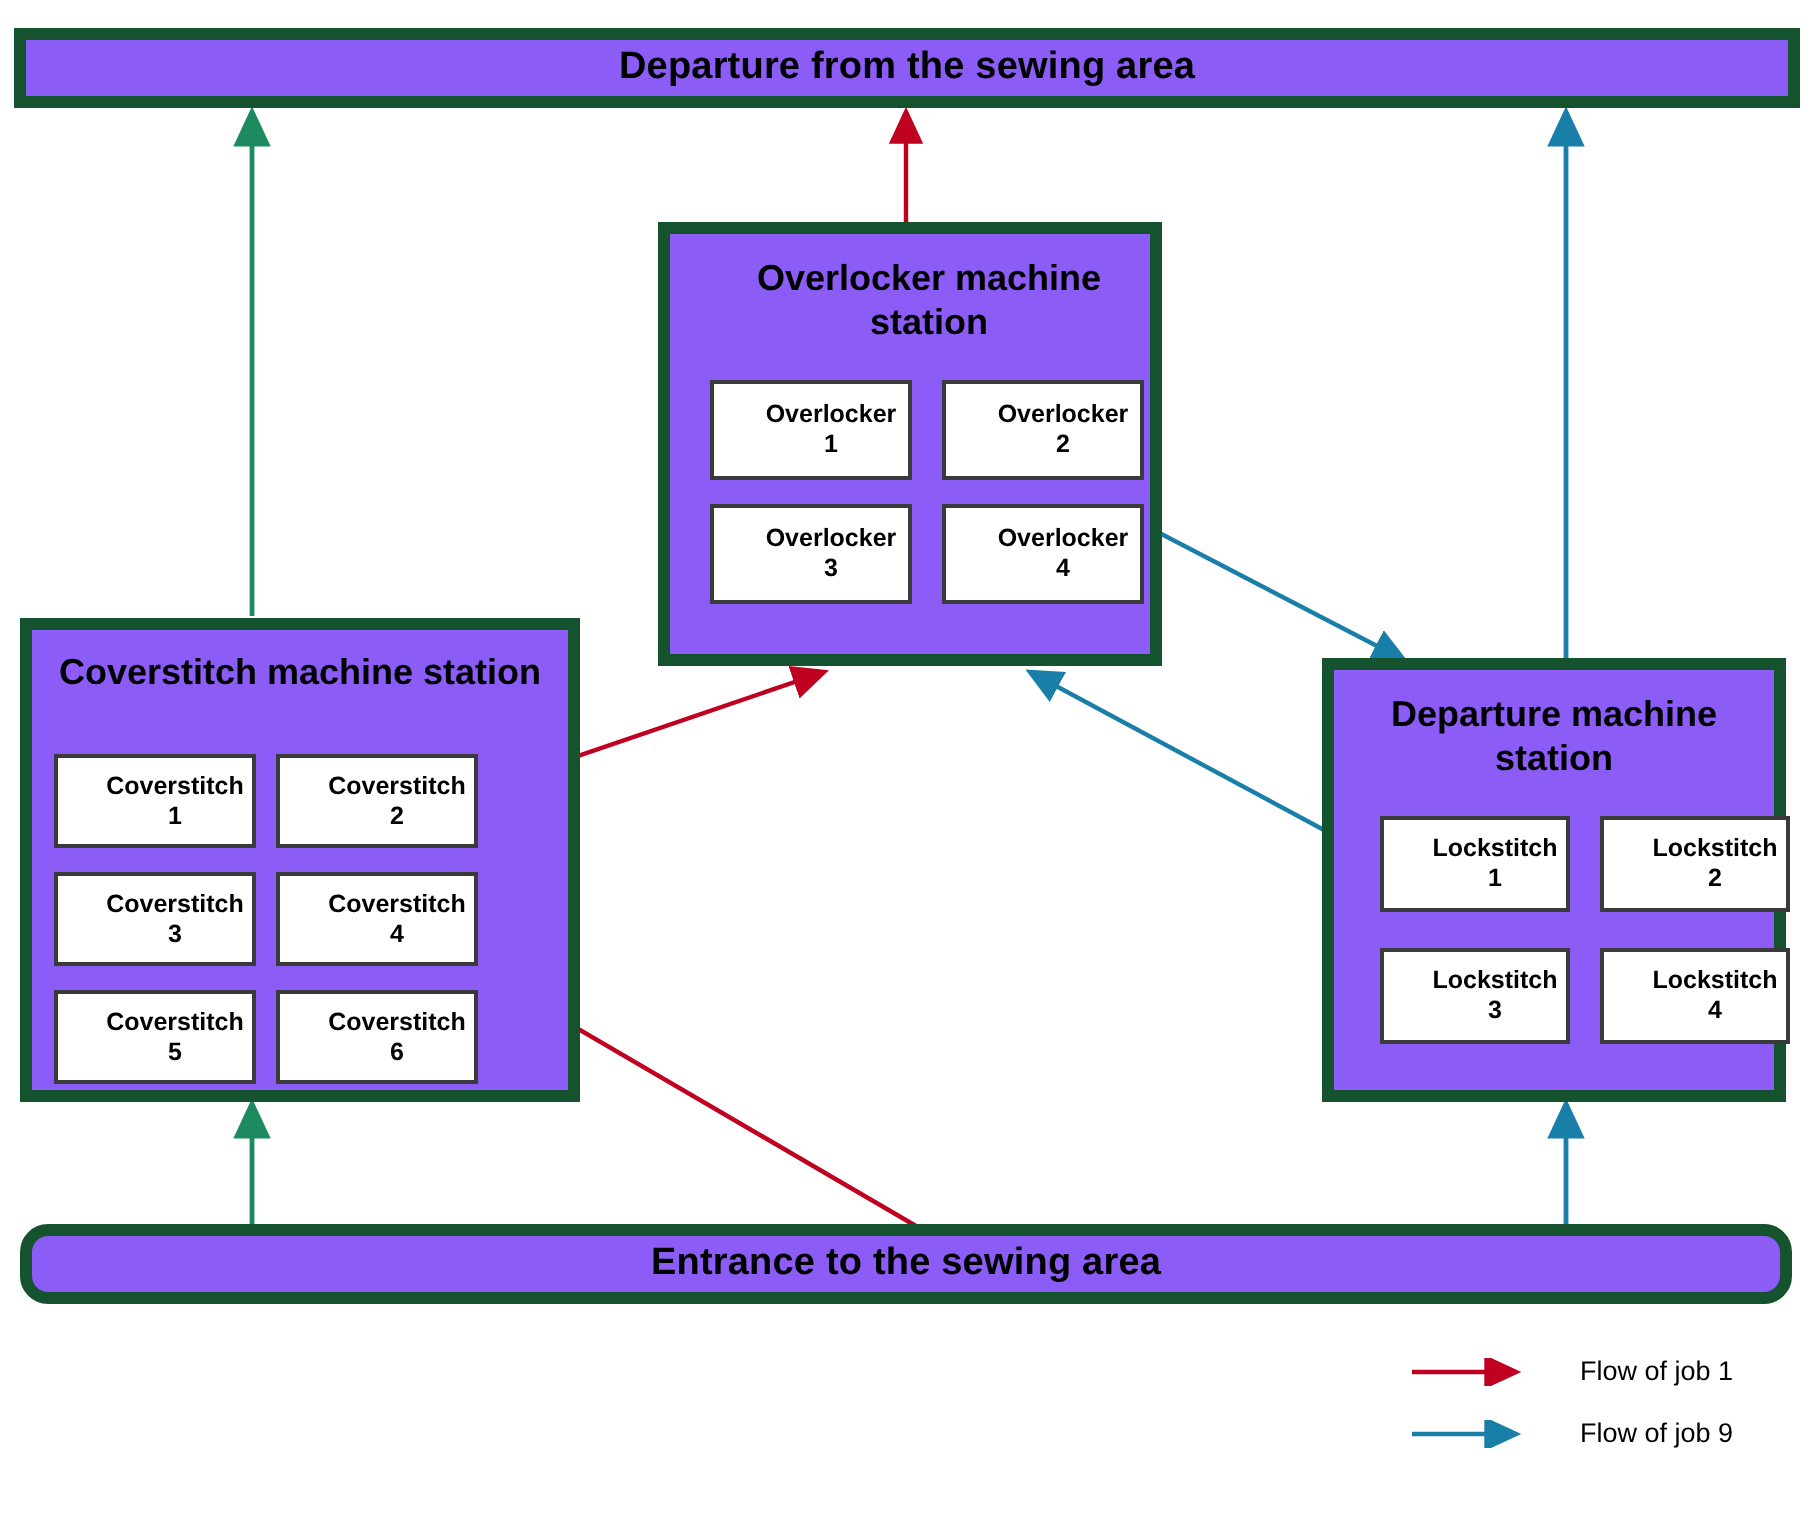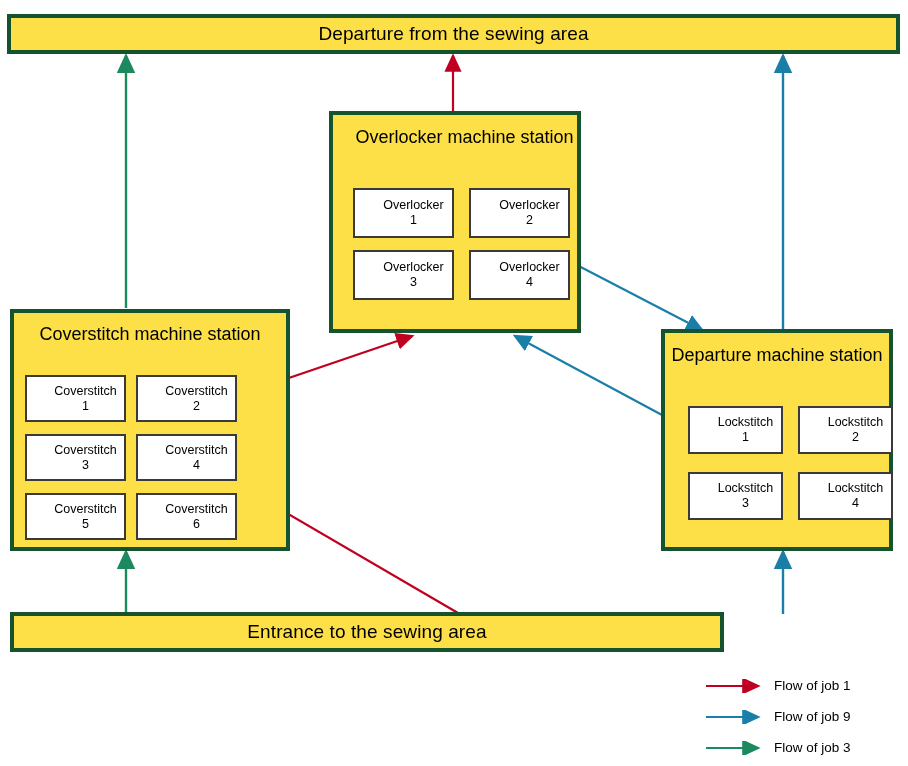--- a/index.html
+++ b/index.html
@@ -21,22 +21,23 @@
     position: absolute;
     left: 0;
     top: 0;
     width: 908px;
     height: 766px;
     pointer-events: none;
   }
   .box {
     position: absolute;
     box-sizing: border-box;
-    border: 4px solid #14532d;
-    background: #fde047;
+    border: 6px solid #14532d;
+    background: #8b5cf6;
+    font-weight: bold;
   }
   .banner {
     display: flex;
     align-items: center;
     justify-content: center;
   }
   .banner-label {
     font-size: 19px;
     color: #000000;
     letter-spacing: 0.1px;
@@ -86,21 +87,21 @@
     height: 14px;
     position: relative;
     flex: 0 0 auto;
   }
   .legend-swatch svg {
     display: block;
   }
   .legend-label {
     font-size: 13.5px;
     color: #000000;
-    margin-left: 8px;
+    margin-left: 24px;
     white-space: nowrap;
   }
 </style>
 </head>
 <body>
 
 <div id="canvas">
 
   <svg class="layer" viewBox="0 0 908 766">
     <defs>
@@ -216,21 +217,21 @@
     <div class="machine" style="left:23px; top:139px; width:95px; height:48px;">
       <span class="machine-label">Lockstitch
 3</span>
     </div>
     <div class="machine" style="left:133px; top:139px; width:95px; height:48px;">
       <span class="machine-label">Lockstitch
 4</span>
     </div>
   </div>
 
-  <div class="box banner" style="left:10px; top:612px; width:714px; height:40px;">
+  <div class="box banner" style="left:10px; top:612px; width:886px; height:40px;border-radius:14px;">
     <span class="banner-label">Entrance to the sewing area</span>
   </div>
 
   <div class="legend">
 
     <div class="legend-row">
       <span class="legend-swatch">
         <svg width="62" height="14" viewBox="0 0 62 14">
           <defs>
             <marker id="lg-red" markerWidth="9" markerHeight="9" refX="7.2" refY="4.5" orient="auto" markerUnits="strokeWidth">
@@ -250,29 +251,16 @@
             <marker id="lg-blue" markerWidth="9" markerHeight="9" refX="7.2" refY="4.5" orient="auto" markerUnits="strokeWidth">
               <path d="M0,0.6 L8.4,4.5 L0,8.4 Z" fill="#1a7fa8"></path>
             </marker>
           </defs>
           <line x1="2" y1="7" x2="54" y2="7" stroke="#1a7fa8" stroke-width="2.2" marker-end="url(#lg-blue)"></line>
         </svg>
       </span>
       <span class="legend-label">Flow of job 9</span>
     </div>
 
-    <div class="legend-row">
-      <span class="legend-swatch">
-        <svg width="62" height="14" viewBox="0 0 62 14">
-          <defs>
-            <marker id="lg-green" markerWidth="9" markerHeight="9" refX="7.2" refY="4.5" orient="auto" markerUnits="strokeWidth">
-              <path d="M0,0.6 L8.4,4.5 L0,8.4 Z" fill="#1c8a5e"></path>
-            </marker>
-          </defs>
-          <line x1="2" y1="7" x2="54" y2="7" stroke="#1c8a5e" stroke-width="2.2" marker-end="url(#lg-green)"></line>
-        </svg>
-      </span>
-      <span class="legend-label">Flow of job 3</span>
-    </div>
 
   </div>
 
 </div>
 
 </body></html>

